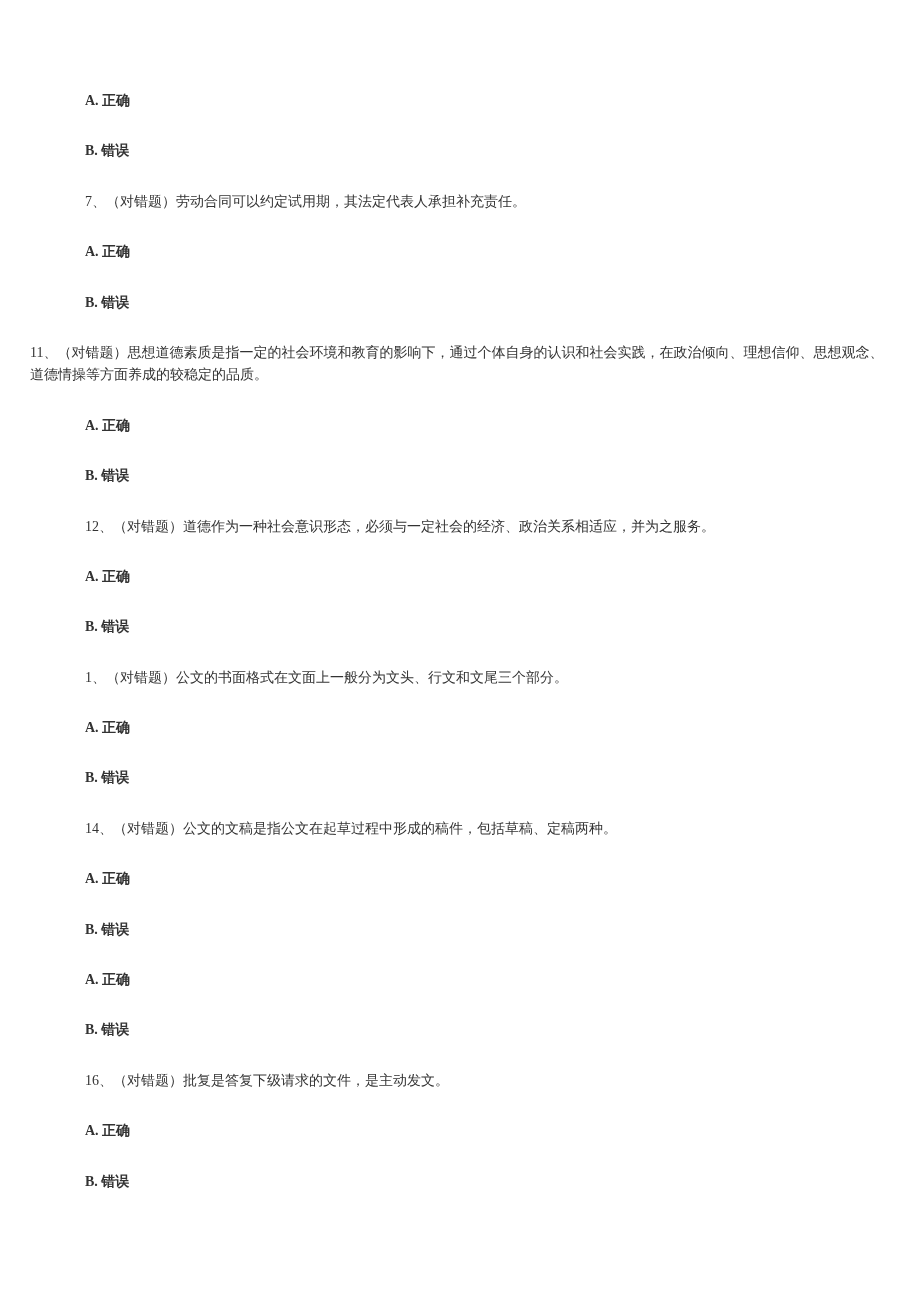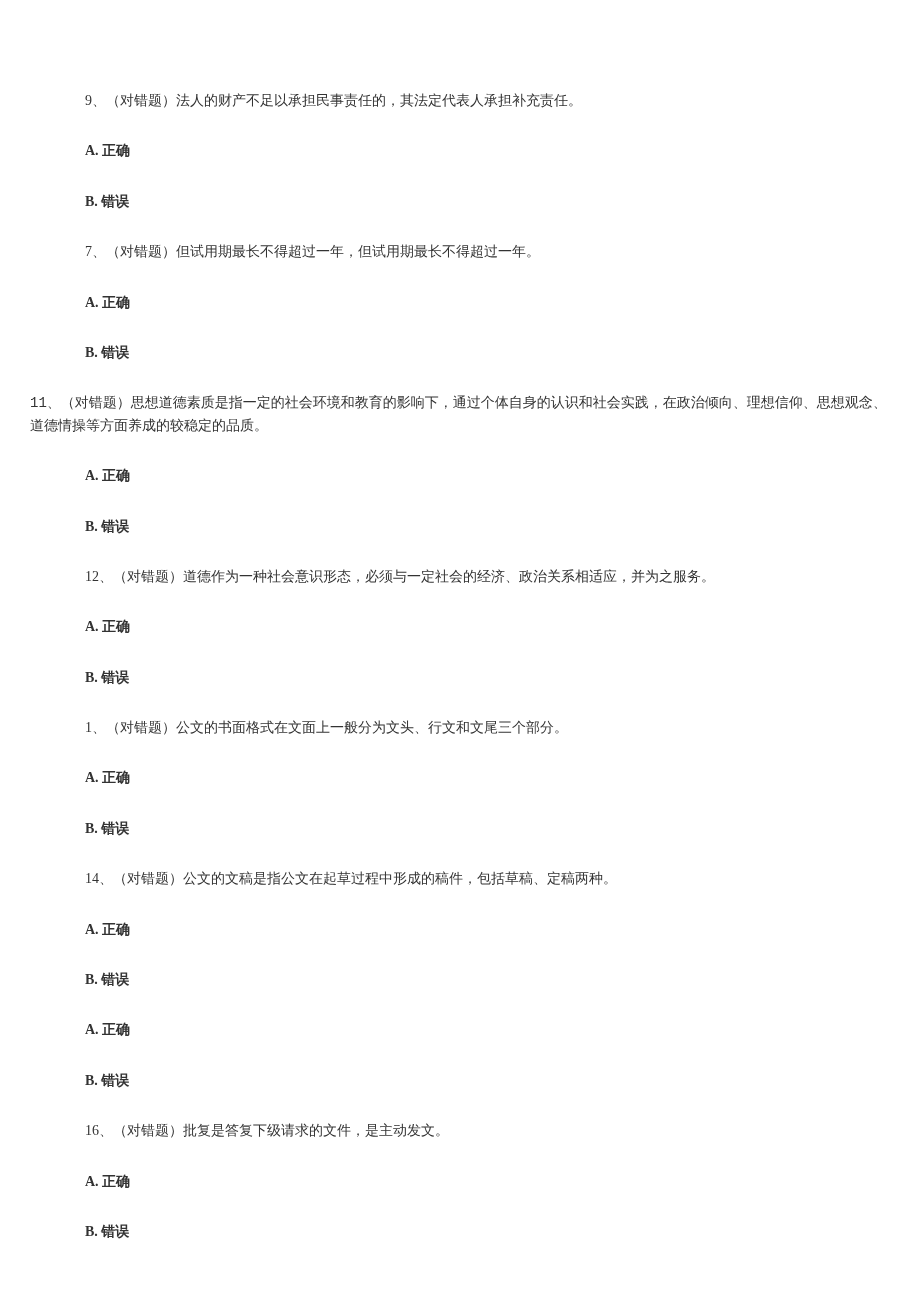--- a/index.html
+++ b/index.html
@@ -19,39 +19,37 @@
     .question-block {
       margin-bottom: 10px;
     }
     .question-text {
       margin-bottom: 28px;
       padding-left: 55px;
     }
     .question-text-noindent {
       margin-bottom: 28px;
       padding-left: 0;
-      font-family: Liberation Mono, monospace;
     }
     .option {
       padding-left: 55px;
       margin-bottom: 28px;
       font-weight: bold;
     }
   </style>
 </head>
 <body>
 
 <div id="content">
     <div class="question-block">
-      <div class="question-text"><span>9、</span><span>（对错题）</span><span>法人的财产不足以承担民事责任的，其法定代表人承担补充责任。</span></div>
       <div class="option">A. 正确</div>
       <div class="option">B. 错误</div>
     </div>
     <div class="question-block">
-      <div class="question-text"><span>7、</span><span>（对错题）</span><span>但试用期最长不得超过一年，但试用期最长不得超过一年。</span></div>
+      <div class="question-text"><span>7、</span><span>（对错题）</span><span>劳动合同可以约定试用期，其法定代表人承担补充责任。</span></div>
       <div class="option">A. 正确</div>
       <div class="option">B. 错误</div>
     </div>
     <div class="question-block">
       <div class="question-text-noindent"><span>11、</span><span>（对错题）</span><span>思想道德素质是指一定的社会环境和教育的影响下，通过个体自身的认识和社会实践，在政治倾向、理想信仰、思想观念、道德情操等方面养成的较稳定的品质。</span></div>
       <div class="option">A. 正确</div>
       <div class="option">B. 错误</div>
     </div>
     <div class="question-block">
       <div class="question-text"><span>12、</span><span>（对错题）</span><span>道德作为一种社会意识形态，必须与一定社会的经济、政治关系相适应，并为之服务。</span></div>

